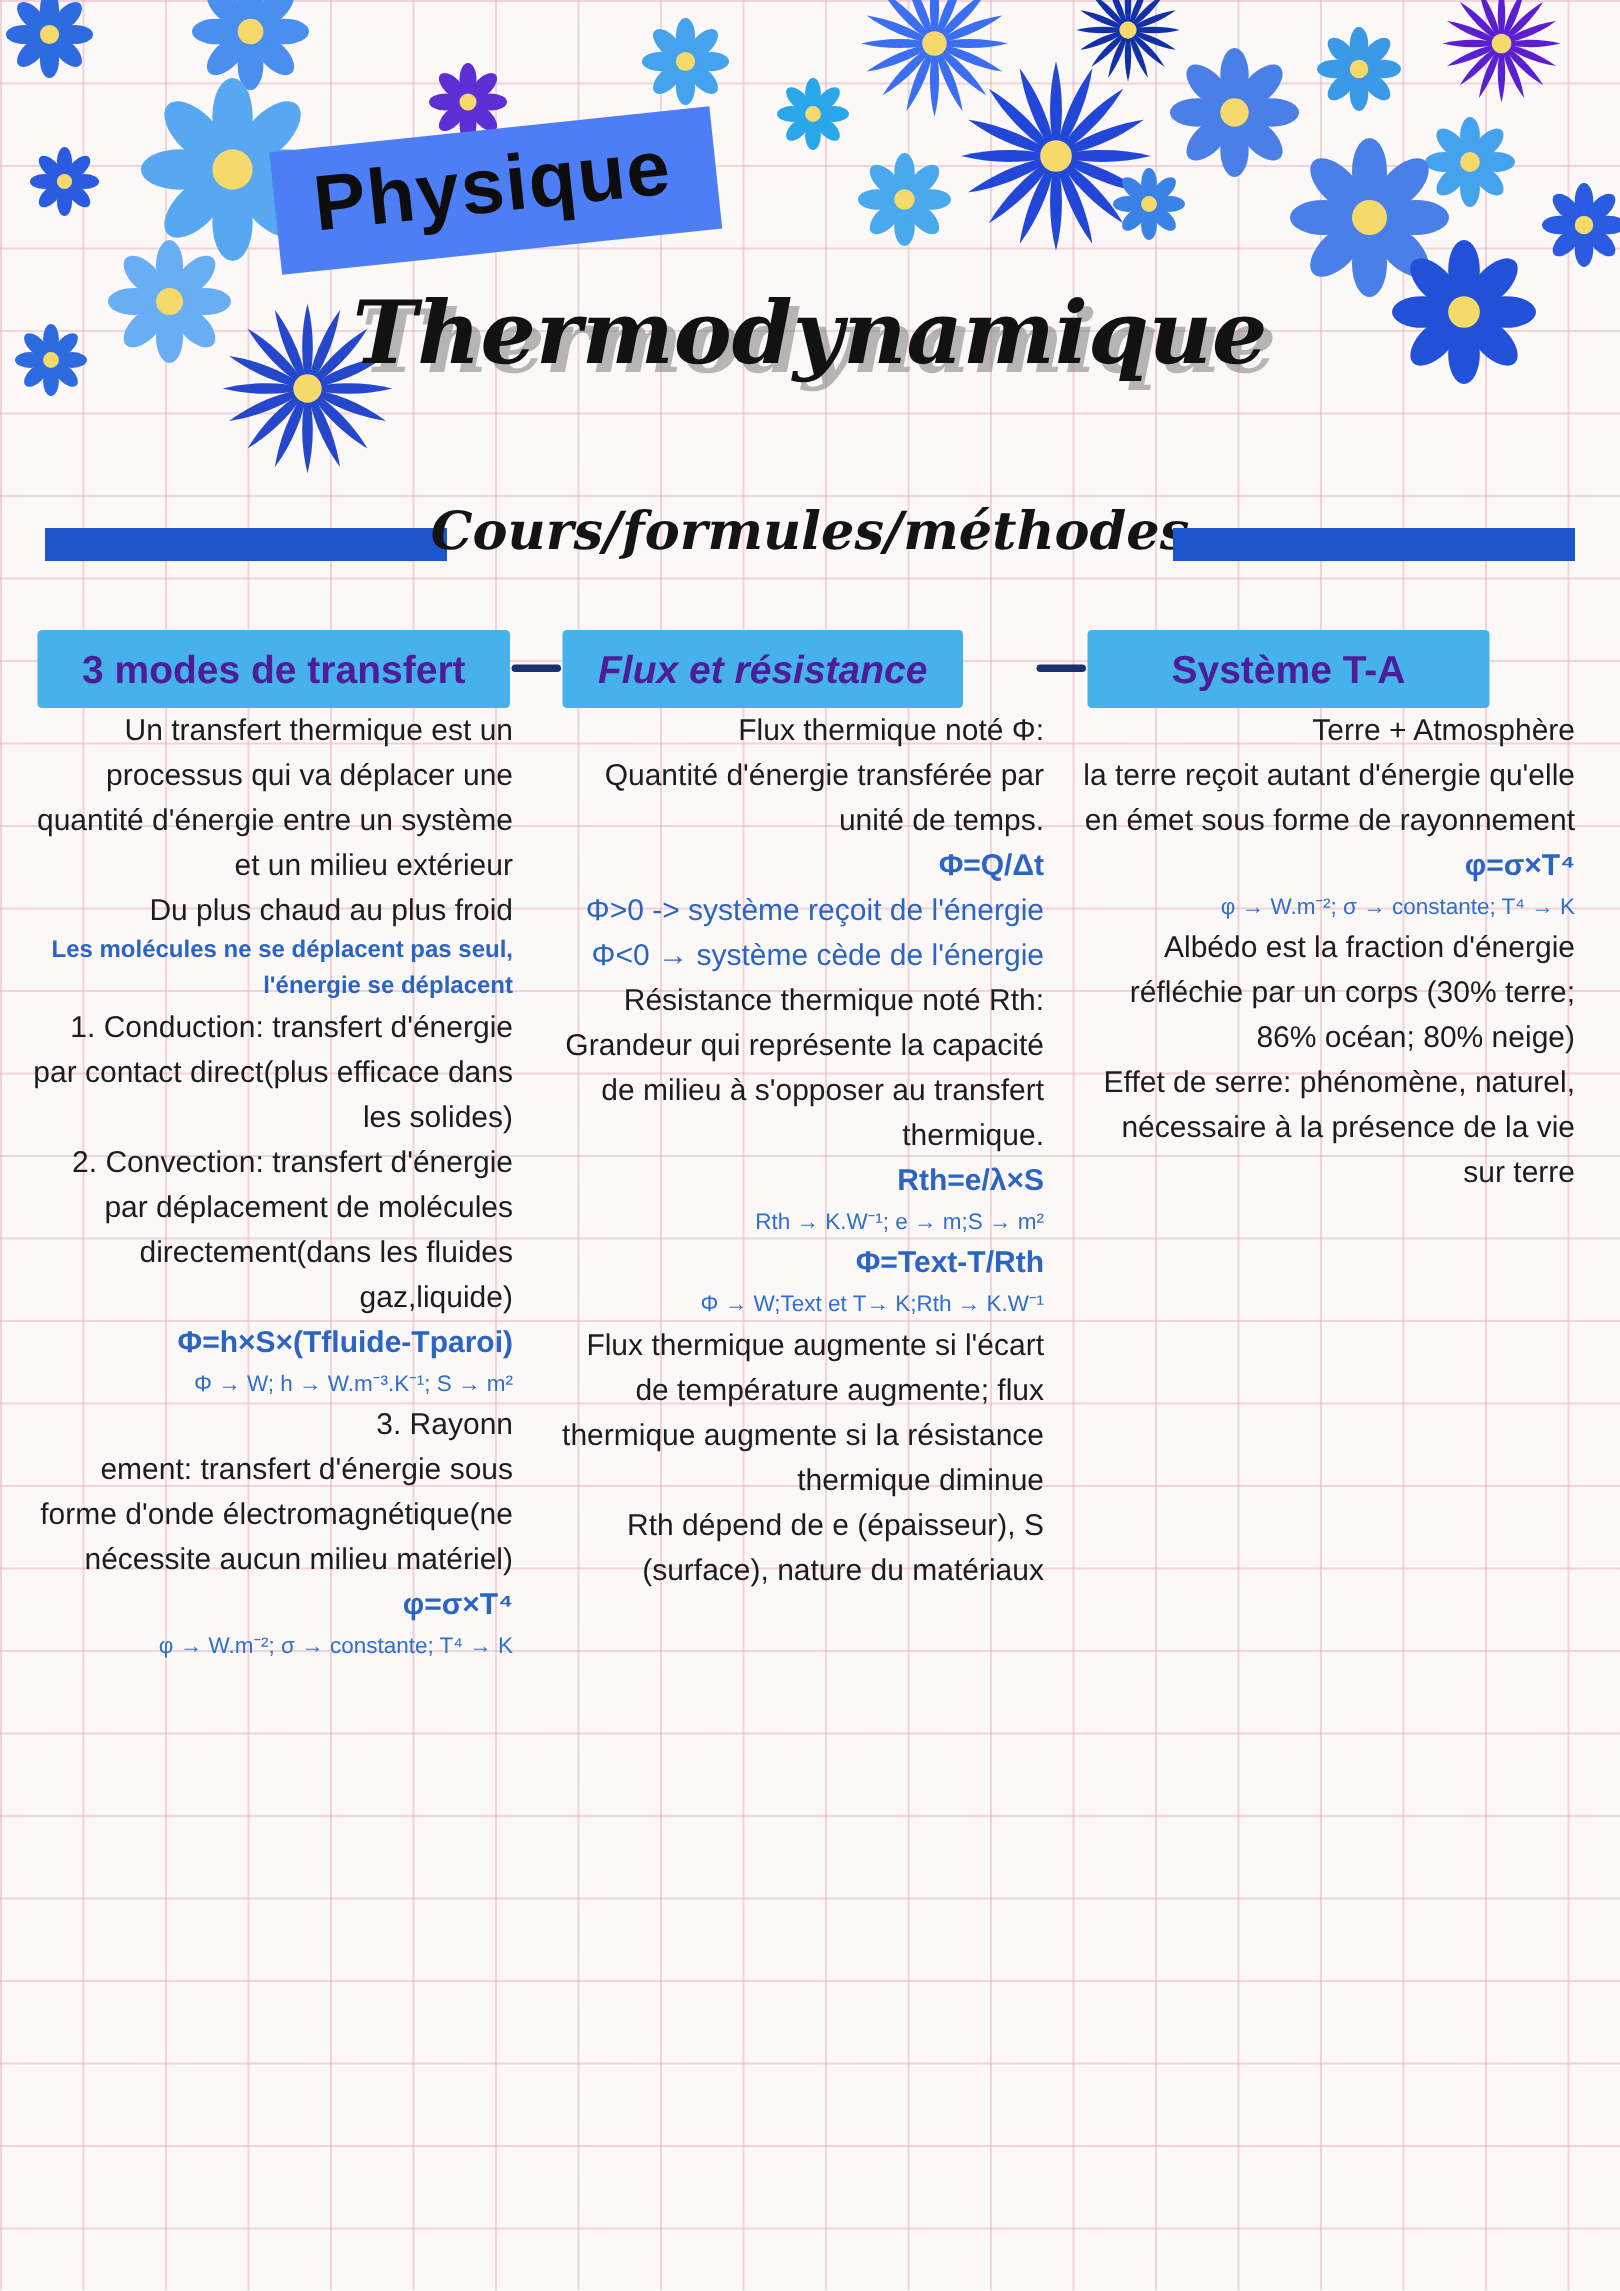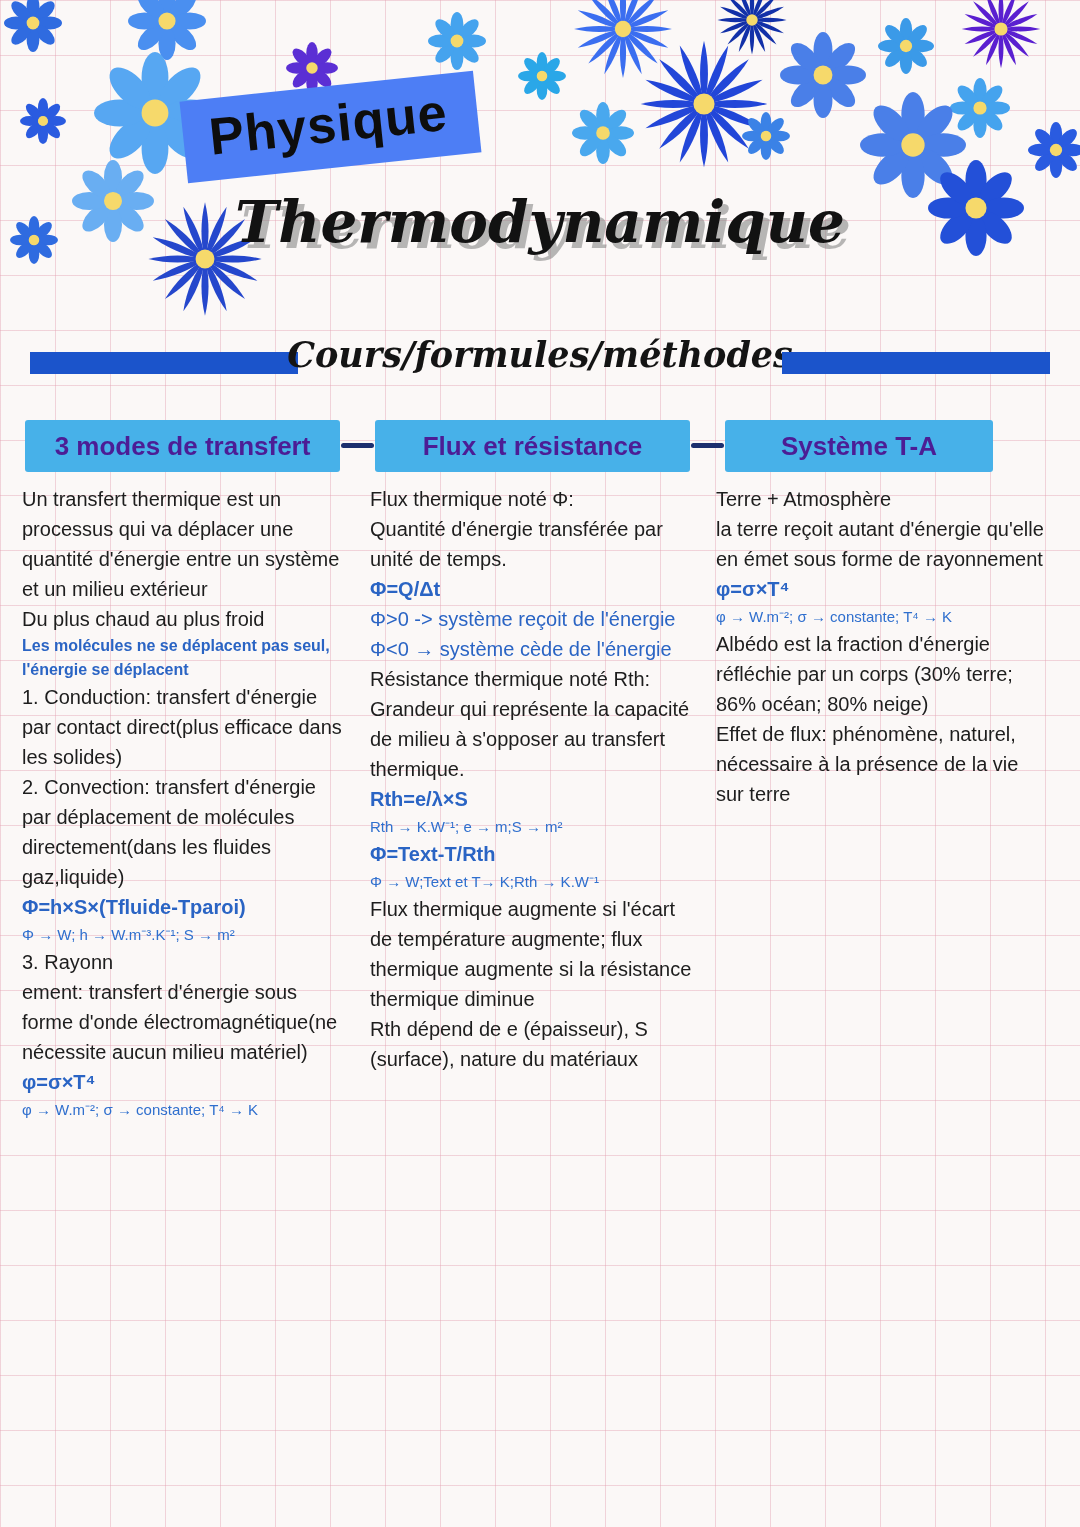--- a/index.html
+++ b/index.html
@@ -43,26 +43,26 @@
   .bar{position:absolute;top:18px;height:22px;background:#1b54cb;}
   .bar-left{left:30px;width:268px;}
   .bar-right{left:782px;width:268px;}
   .col-header{
     position:absolute;top:420px;height:52px;
     background:#47b1e9;border-radius:3px;
     display:flex;align-items:center;justify-content:center;
     font-size:26px;font-weight:bold;color:#4c1d95;
   }
   .hdr-1{left:25px;width:315px;}
-  .hdr-2{left:375px;width:315px;}
+  .hdr-2{left:375px;width:267px;font-style:italic;}
   .hdr-3{left:725px;width:268px;}
   .connector{position:absolute;top:443px;height:5px;background:#1c2f6e;border-radius:3px;}
   .conn-1{left:341px;width:33px;}
   .conn-2{left:691px;width:33px;}
-  .column{position:absolute;top:484px;text-align:left;}
+  .column{position:absolute;top:472px;text-align:right;}
   .col-1{left:22px;width:320px;}
   .col-2{left:370px;width:326px;}
   .col-3{left:716px;width:334px;}
   .blk{margin:0;}
   .body{font-size:20px;line-height:30px;color:#1d1d1d;}
   .note{font-size:16px;line-height:24px;color:#2a64c4;font-weight:700;}
   .formula{font-size:20px;line-height:30px;color:#2a64c4;font-weight:600;}
   .unit{font-size:15px;line-height:25px;color:#2f6fce;font-weight:500;}
   .blue{font-size:20px;line-height:30px;color:#2a64c4;}
 </style>
@@ -220,16 +220,16 @@
     <p class="blk body">Flux thermique augmente si l'écart de température augmente; flux thermique augmente si la résistance thermique diminue</p>
     <p class="blk body">Rth dépend de e (épaisseur), S (surface), nature du matériaux</p>
   </div>
 
   <div class="column col-3">
     <p class="blk body">Terre + Atmosphère</p>
     <p class="blk body">la terre reçoit autant d'énergie qu'elle en émet sous forme de rayonnement</p>
     <p class="blk formula">φ=σ×T⁴</p>
     <p class="blk unit">φ → W.m⁻²; σ → constante; T⁴ → K</p>
     <p class="blk body">Albédo est la fraction d'énergie réfléchie par un corps (30% terre; 86% océan; 80% neige)</p>
-    <p class="blk body">Effet de flux: phénomène, naturel, nécessaire à la présence de la vie sur terre</p>
+    <p class="blk body">Effet de serre: phénomène, naturel, nécessaire à la présence de la vie sur terre</p>
   </div>
 
 </div>
 
 </body></html>

